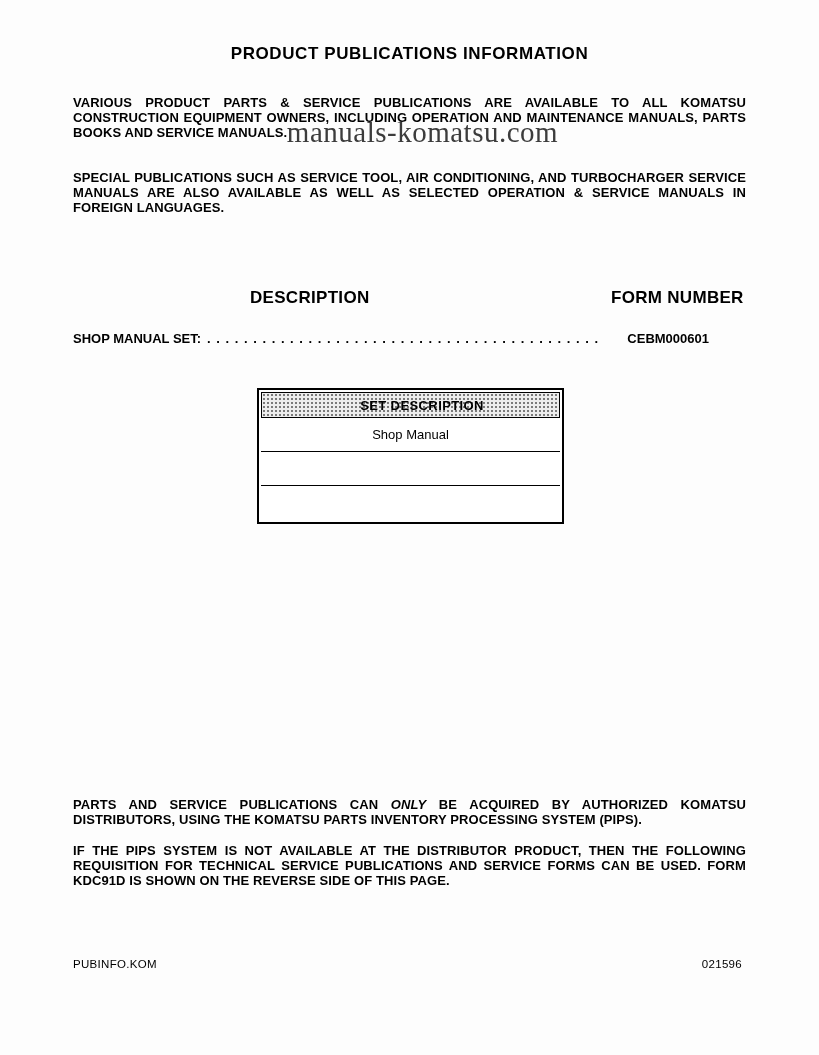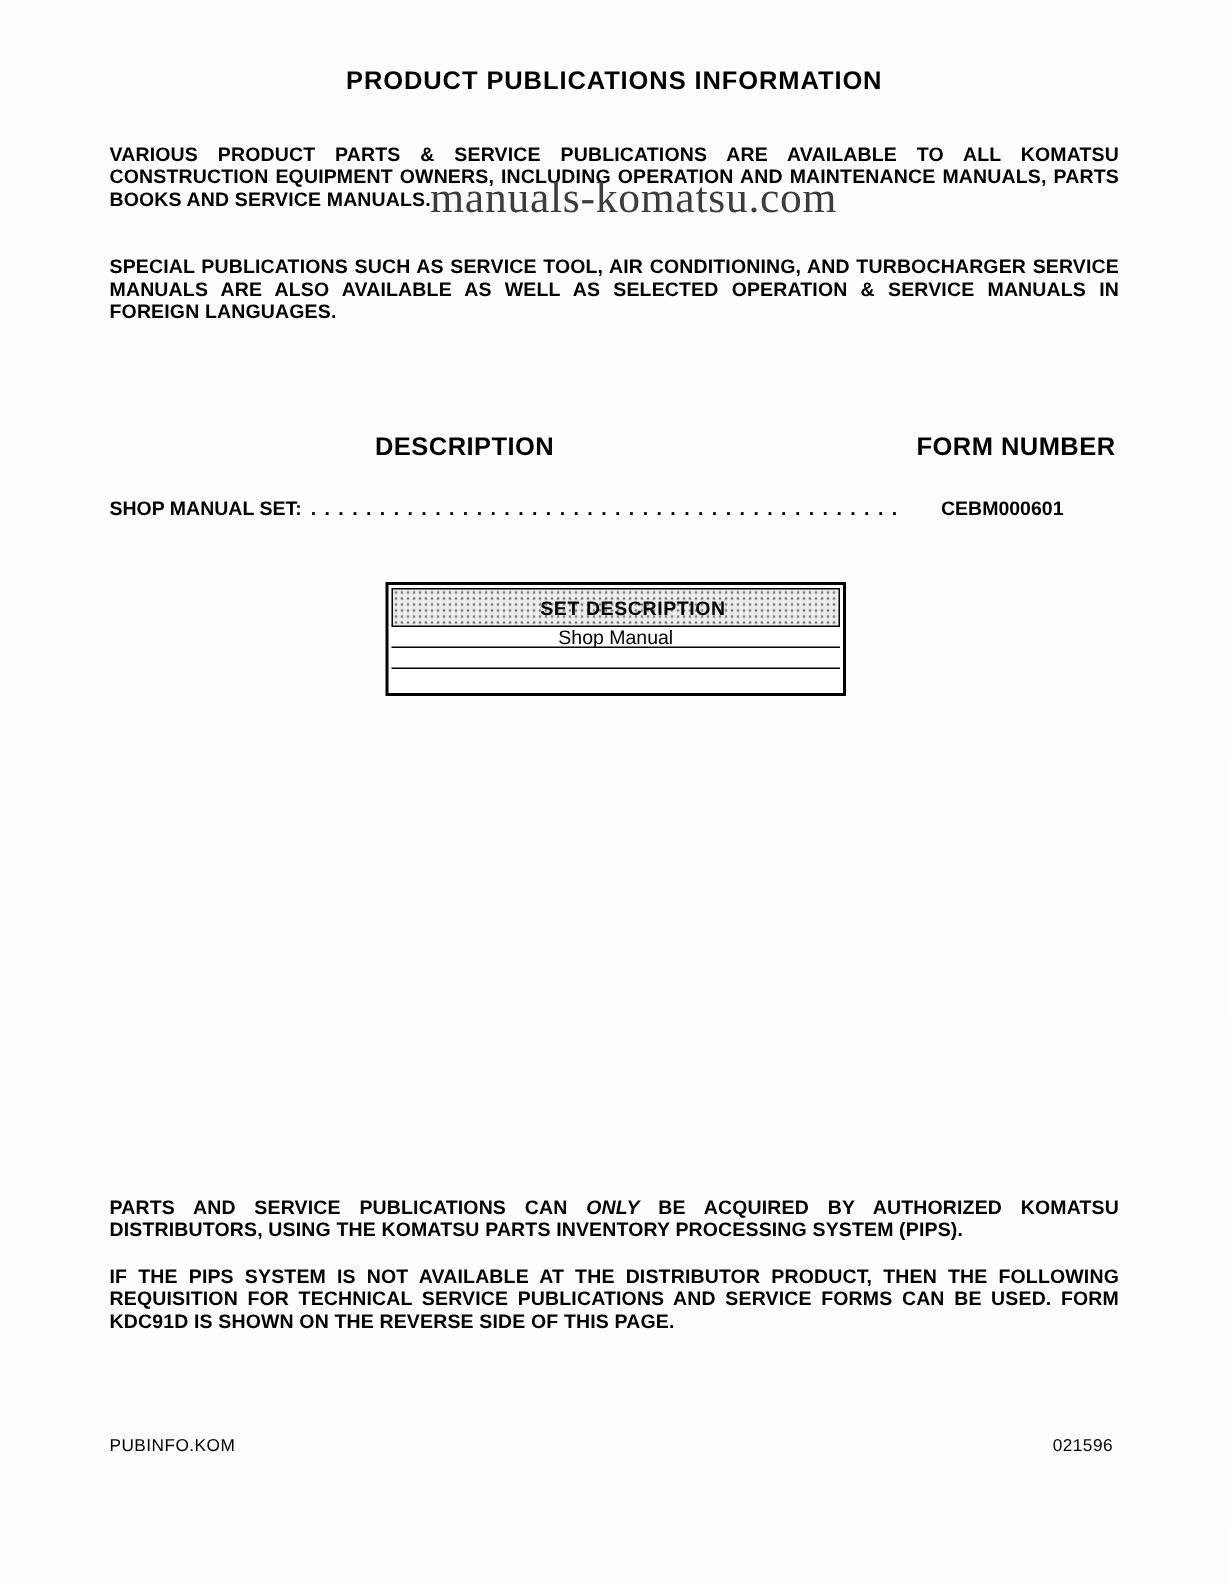--- a/index.html
+++ b/index.html
@@ -102,21 +102,21 @@
   }
   .set-header span {
     font-size: 13px;
     font-weight: bold;
     letter-spacing: 0.4px;
     padding: 0 6px;
     margin-left: 23px;
   }
   .set-rows { margin: 0 2px 2px 2px; }
   .set-row {
-    height: 14px;
+    height: 34px;
     border-bottom: 1px solid #000;
     display: flex;
     align-items: center;
     justify-content: center;
     font-size: 13px;
   }
   .set-row:last-child { border-bottom: none; }
   .footer-left, .footer-right {
     position: absolute;
     top: 958px;

